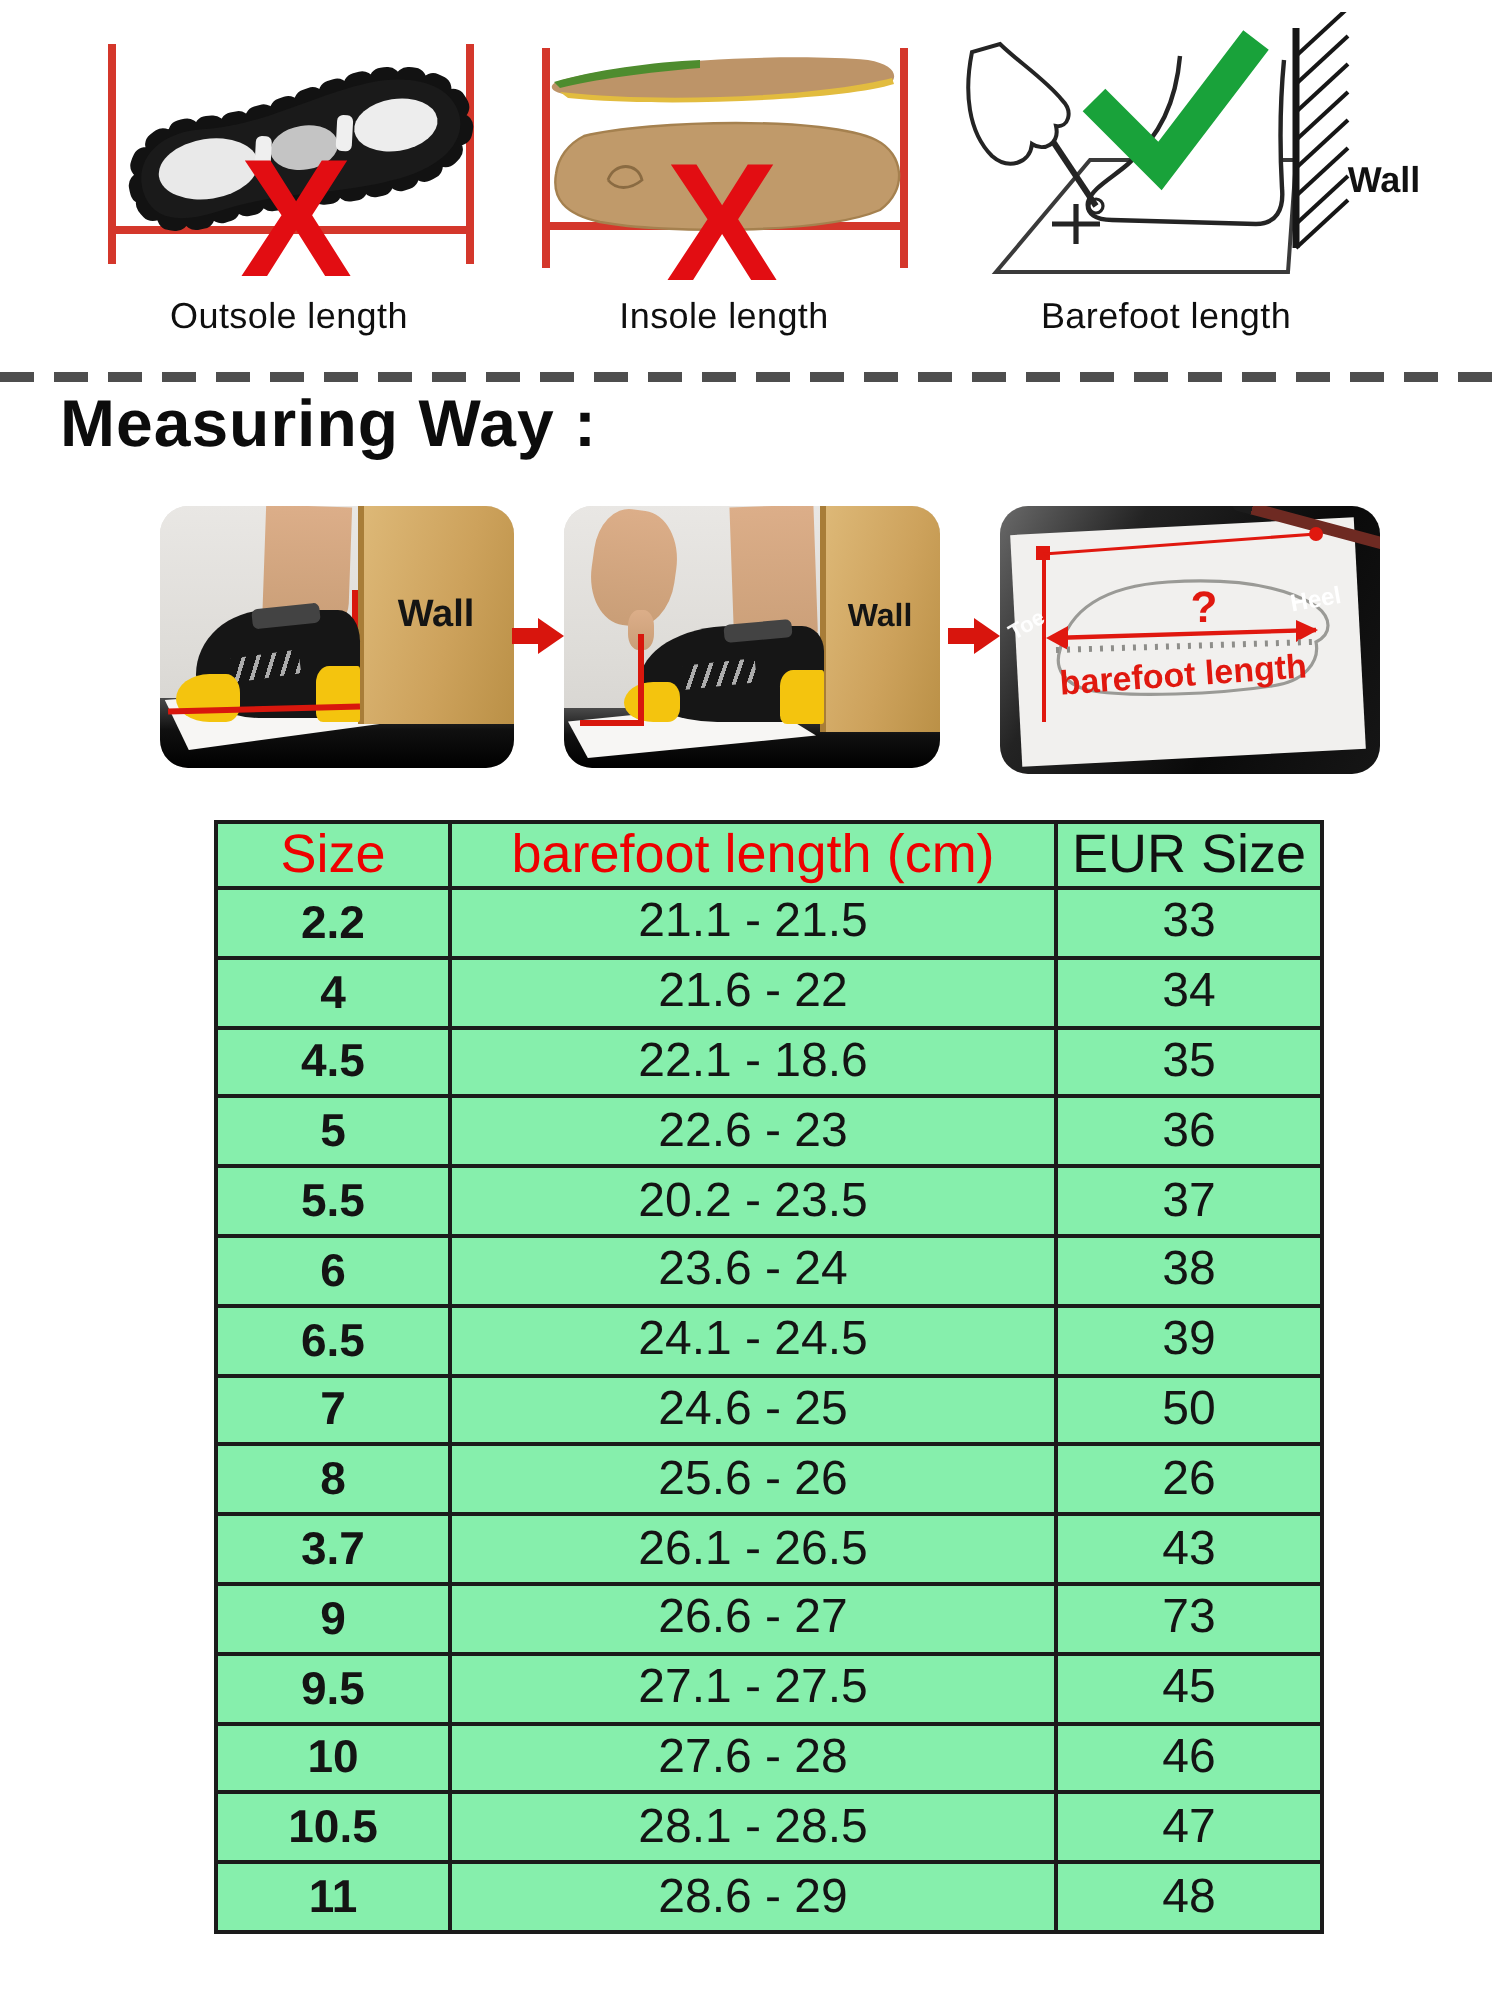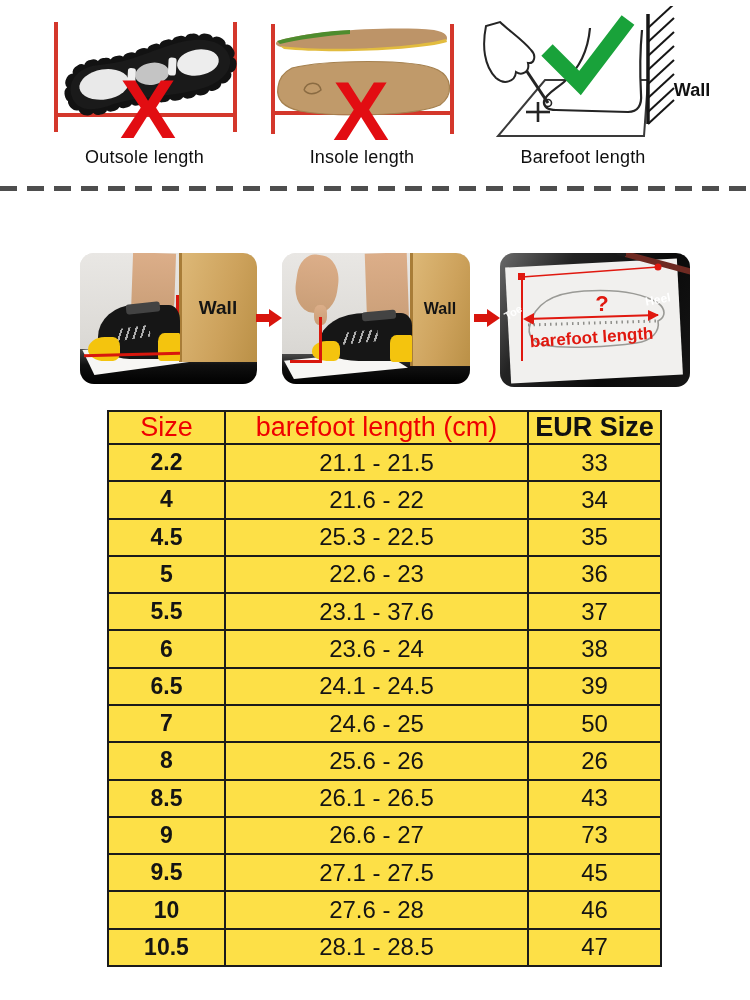--- a/index.html
+++ b/index.html
@@ -39,25 +39,25 @@
   .redline{background:#d8170d;}
 
   
   .r-arrow{position:absolute;width:26px;height:18px;}
   .r-arrow .bar{position:absolute;left:0;top:5px;width:14px;height:8px;background:#d8150d;}
   .r-arrow .tip{position:absolute;left:13px;top:0;width:0;height:0;
                 border-top:9px solid transparent;border-bottom:9px solid transparent;border-left:13px solid #d8150d;}
 
   
   .size-table{position:absolute;left:107px;top:410px;width:553px;height:557px;
-              border-collapse:collapse;table-layout:fixed;background:#fde047;}
+              border-collapse:collapse;table-layout:fixed;background:#86efac;}
   .size-table th,.size-table td{border:2.5px solid #1b1b1b;text-align:center;vertical-align:middle;padding:0;}
   .size-table th{font-size:27px;font-weight:normal;height:30px;}
   .size-table th.red{color:#ee0000;}
-  .size-table th.blk{color:#111111;font-weight:bold;}
+  .size-table th.blk{color:#111111;}
   .size-table td{font-size:24px;color:#141414;}
   .size-table td.c-size{font-weight:bold;font-size:23px;}
   .col-size{width:117px;}.col-len{width:303px;}.col-eur{width:133px;}
 </style>
 </head>
 <body>
 
 <div class="page">
 
   <div class="guide-item" id="g-outsole">
@@ -125,20 +125,21 @@
         <line x1="180" y1="92" x2="206" y2="68" stroke-width="2"></line>
         <line x1="180" y1="106" x2="206" y2="82" stroke-width="2"></line>
         <line x1="180" y1="118" x2="206" y2="94" stroke-width="2"></line>
       </g>
       <text x="224" y="90" font-size="18" font-weight="bold" fill="#111" text-anchor="middle">Wall</text>
     </svg>
     <div class="guide-label">Barefoot length</div>
   </div>
 
   <div class="divider"></div>
+  <div class="heading">Measuring Way :</div>
 
   <div class="photos">
 
     <div class="photo" id="photo1">
       <div class="pbg"></div>
       <div class="floor" style="top:96px;"></div>
       <div class="paper" style="left:0;top:90px;width:120px;height:32px;clip-path:polygon(2% 22%,80% 0%,100% 55%,12% 100%);"></div>
       <div class="box" style="left:99px;top:0;width:78px;height:109px;"></div>
       <div class="redline" style="left:96px;top:42px;width:3px;height:66px;"></div>
       <div class="wall-word" style="left:99px;top:44px;width:78px;font-size:19px;position:absolute;">Wall</div>
@@ -220,31 +221,31 @@
     <td class="c-len">21.1 - 21.5</td>
     <td class="c-eur">33</td>
   </tr>
         <tr>
     <td class="c-size">4</td>
     <td class="c-len">21.6 - 22</td>
     <td class="c-eur">34</td>
   </tr>
         <tr>
     <td class="c-size">4.5</td>
-    <td class="c-len">25.3 - 22.5</td>
+    <td class="c-len">22.1 - 18.6</td>
     <td class="c-eur">35</td>
   </tr>
         <tr>
     <td class="c-size">5</td>
     <td class="c-len">22.6 - 23</td>
     <td class="c-eur">36</td>
   </tr>
         <tr>
     <td class="c-size">5.5</td>
-    <td class="c-len">23.1 - 37.6</td>
+    <td class="c-len">20.2 - 23.5</td>
     <td class="c-eur">37</td>
   </tr>
         <tr>
     <td class="c-size">6</td>
     <td class="c-len">23.6 - 24</td>
     <td class="c-eur">38</td>
   </tr>
         <tr>
     <td class="c-size">6.5</td>
     <td class="c-len">24.1 - 24.5</td>
@@ -254,21 +255,21 @@
     <td class="c-size">7</td>
     <td class="c-len">24.6 - 25</td>
     <td class="c-eur">50</td>
   </tr>
         <tr>
     <td class="c-size">8</td>
     <td class="c-len">25.6 - 26</td>
     <td class="c-eur">26</td>
   </tr>
         <tr>
-    <td class="c-size">8.5</td>
+    <td class="c-size">3.7</td>
     <td class="c-len">26.1 - 26.5</td>
     <td class="c-eur">43</td>
   </tr>
         <tr>
     <td class="c-size">9</td>
     <td class="c-len">26.6 - 27</td>
     <td class="c-eur">73</td>
   </tr>
         <tr>
     <td class="c-size">9.5</td>
@@ -278,16 +279,21 @@
         <tr>
     <td class="c-size">10</td>
     <td class="c-len">27.6 - 28</td>
     <td class="c-eur">46</td>
   </tr>
         <tr>
     <td class="c-size">10.5</td>
     <td class="c-len">28.1 - 28.5</td>
     <td class="c-eur">47</td>
   </tr>
+        <tr>
+    <td class="c-size">11</td>
+    <td class="c-len">28.6 - 29</td>
+    <td class="c-eur">48</td>
+  </tr>
       </tbody>
   </table>
 
 </div>
 
 </body></html>

